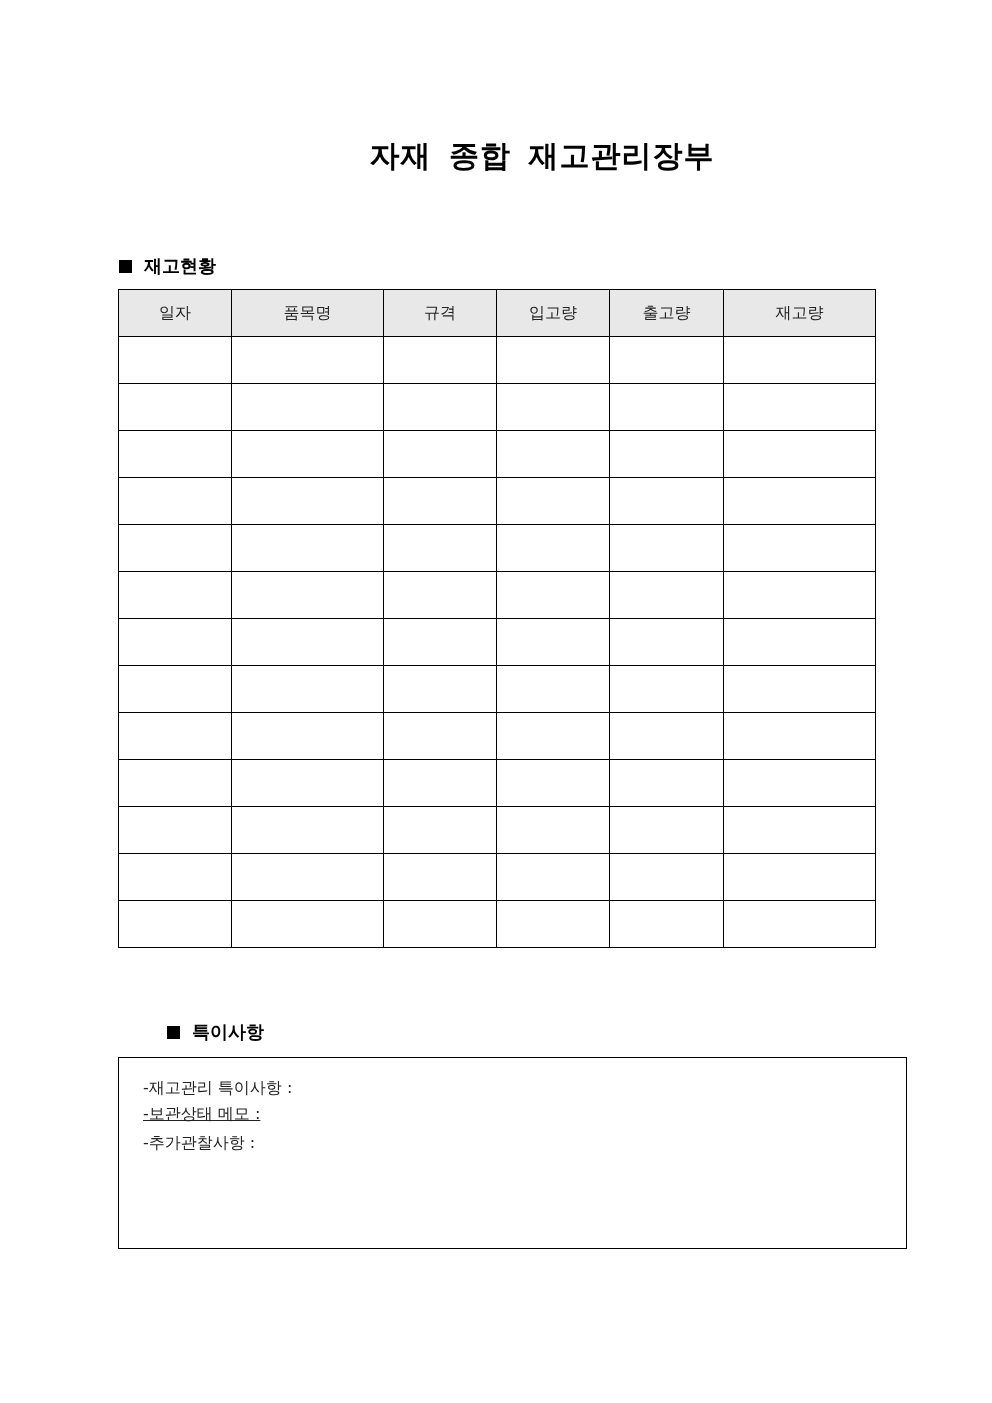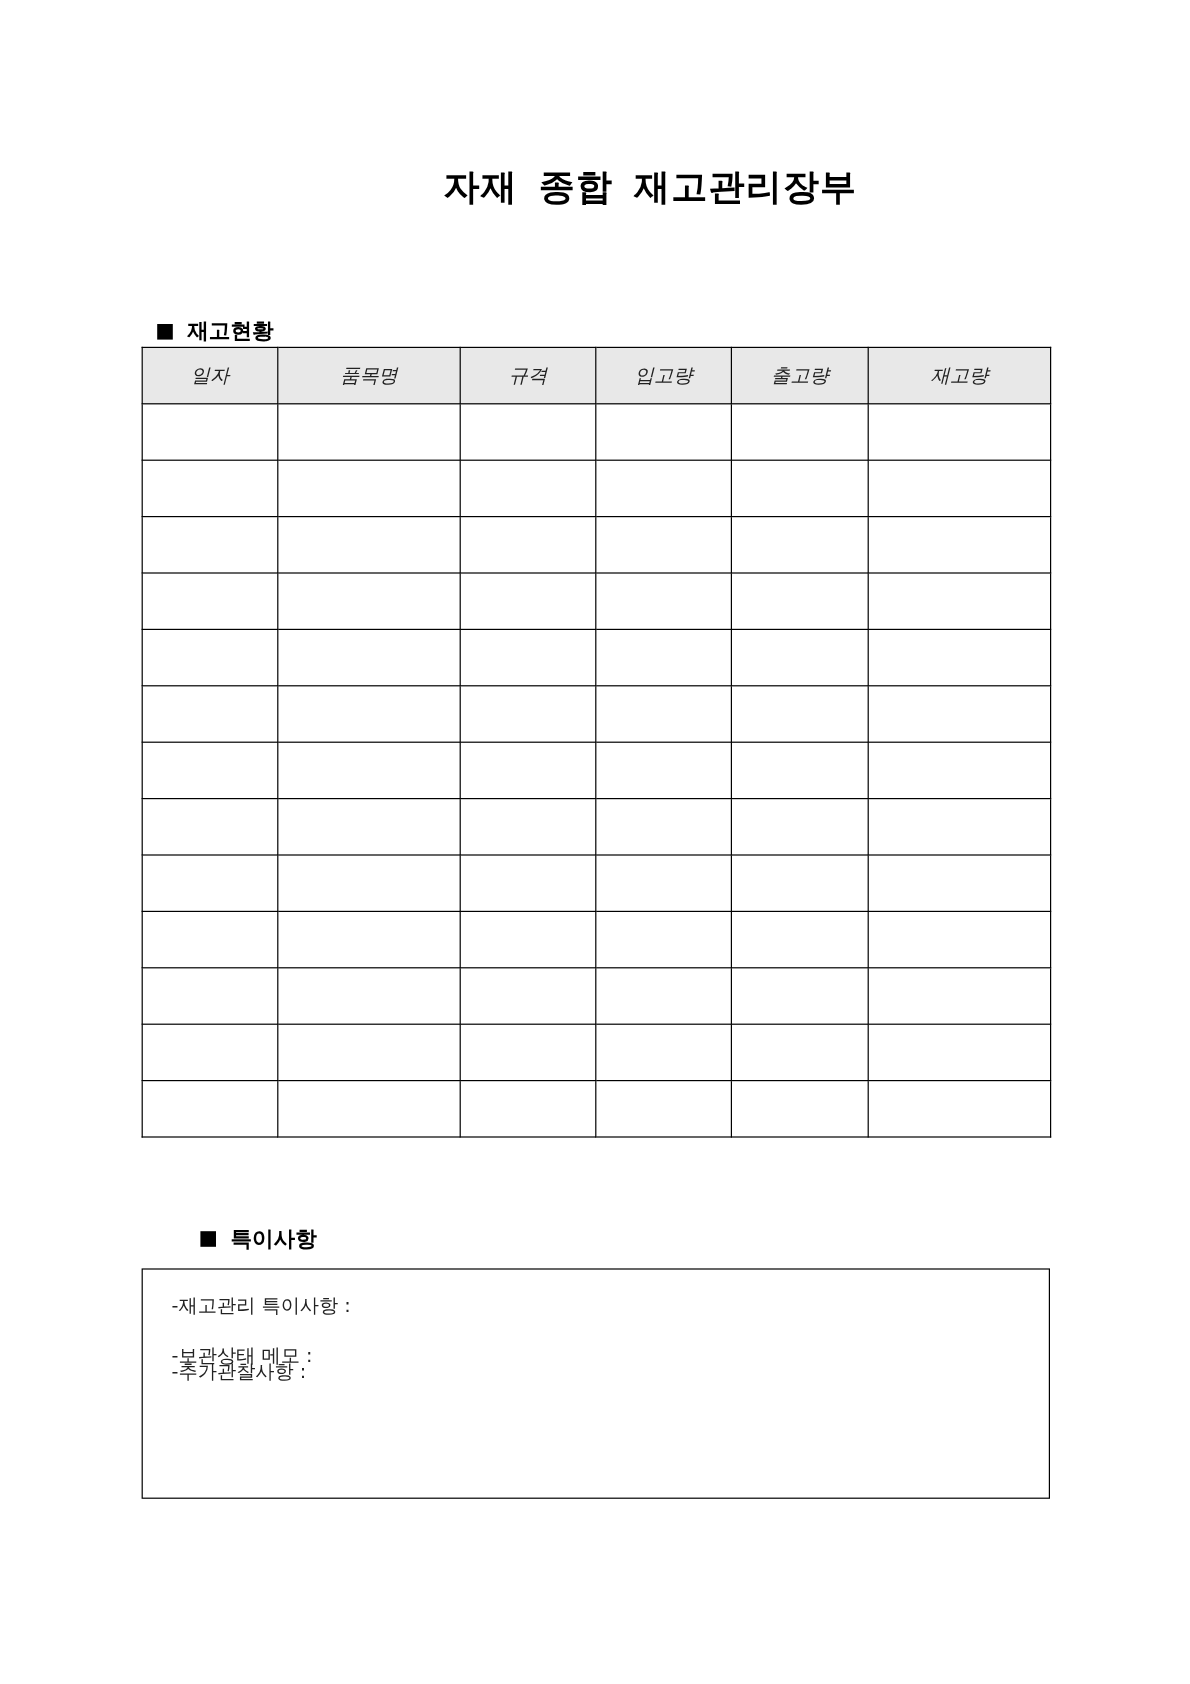--- a/index.html
+++ b/index.html
@@ -1,32 +1,32 @@
 <!DOCTYPE html>
 <html><head>
   <meta charset="utf-8">
   <style>
     html, body { margin:0; padding:0; background:#ffffff; }
     body { width:992px; height:1403px; position:relative; font-family:"DejaVu Sans", sans-serif; color:#000; overflow:hidden; }
     .title { position:absolute; left:0; top:136px; width:992px; text-align:center; font-size:30px; font-weight:bold; letter-spacing:1px; word-spacing:6px;padding-left:46px; }
     .section-head { position:absolute; left:119px; font-size:18px; font-weight:bold; display:flex; align-items:center; }
     .section-head .sq { display:inline-block; width:13px; height:13px; background:#000; margin-right:12px; }
-    table.stock { position:absolute; left:118px; top:289px; width:757px; border-collapse:collapse; table-layout:fixed;font-style:italic; }
+    table.stock { position:absolute; left:118px; top:289px; width:757px; border-collapse:collapse; table-layout:fixed; }
     table.stock th, table.stock td { border:1px solid #000; padding:0; }
     table.stock th { background:#e8e8e8; height:46px; font-weight:normal; font-size:16px; color:#222; }
     table.stock td { height:46px; }
-    .notes { position:absolute; left:118px; top:1057px; width:755px; height:190px; border:1px solid #000; }
+    .notes { position:absolute; left:118px; top:1057px; width:755px; height:190px; border:1px solid #000;padding-left:32px; }
     .notes .line { position:absolute; left:24px; font-size:16px; color:#222; }
   </style>
 </head>
 <body>
 
 <div class="title">자재 종합 재고관리장부</div>
 
-<div class="section-head" style="top:264px;margin-left:12px;">
+<div class="section-head" style="top:254px;">
   <span class="sq"></span>
   <span>재고현황</span>
 </div>
 
 <table class="stock">
   <colgroup>
     <col style="width:113px">
       <col style="width:152px">
       <col style="width:113px">
     <col style="width:113px">
@@ -151,15 +151,15 @@
     </tbody>
 </table>
 
 <div class="section-head" style="top:1020px;padding-left:48px;">
   <span class="sq"></span>
   <span>특이사항</span>
 </div>
 
 <div class="notes">
   <div class="line" style="top:20px;">-재고관리 특이사항 :</div>
-  <div class="line" style="top:62px;">-보관상태 메모 :</div>
+  <div class="line" style="top:46px;text-decoration:underline;">-보관상태 메모 :</div>
   <div class="line" style="top:75px;">-추가관찰사항 :</div>
 </div>
 
 </body></html>

